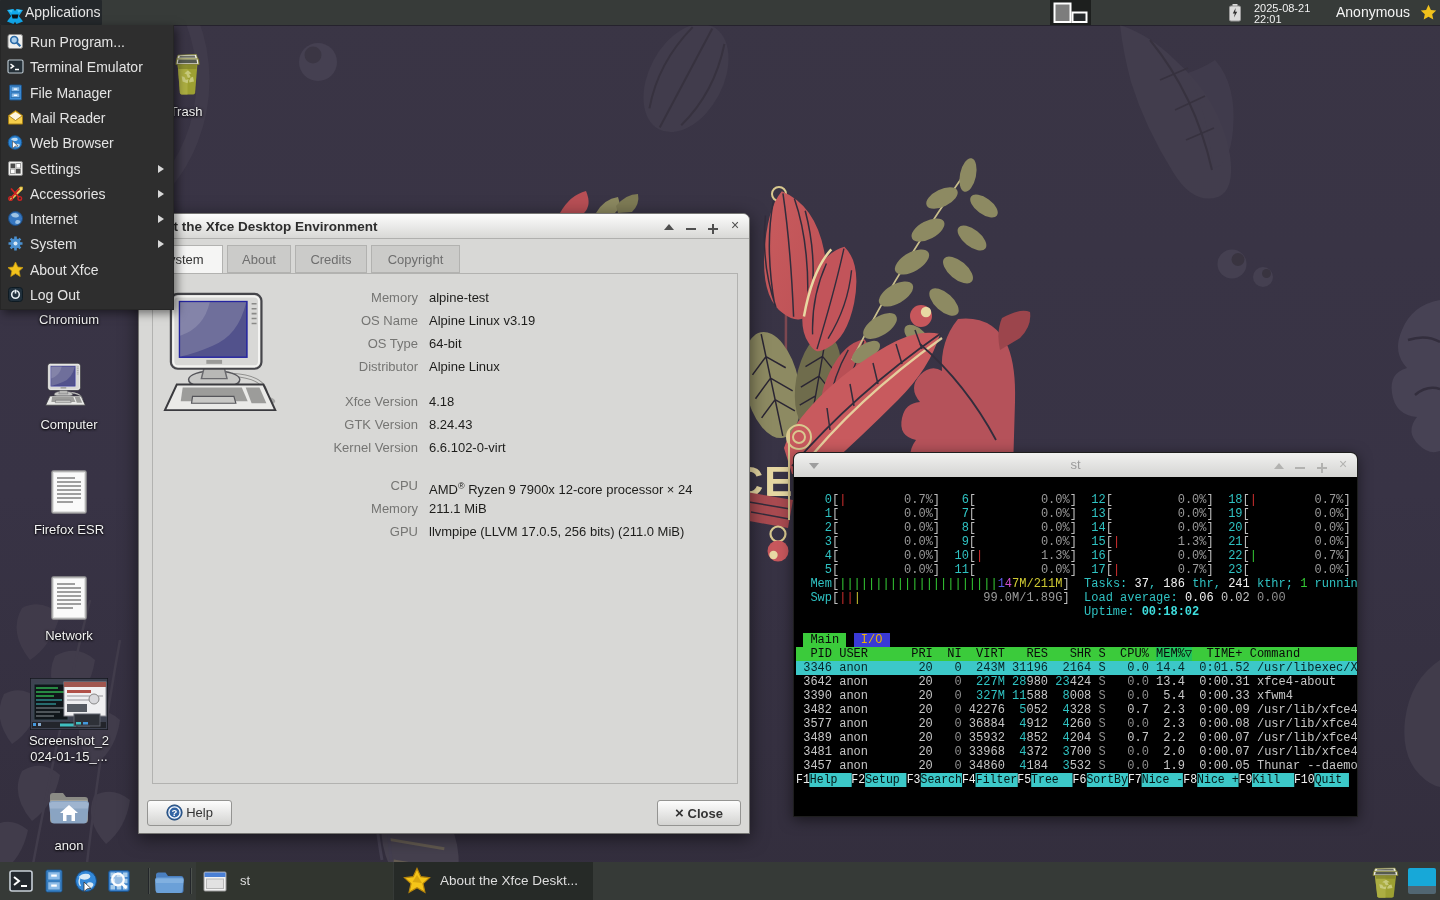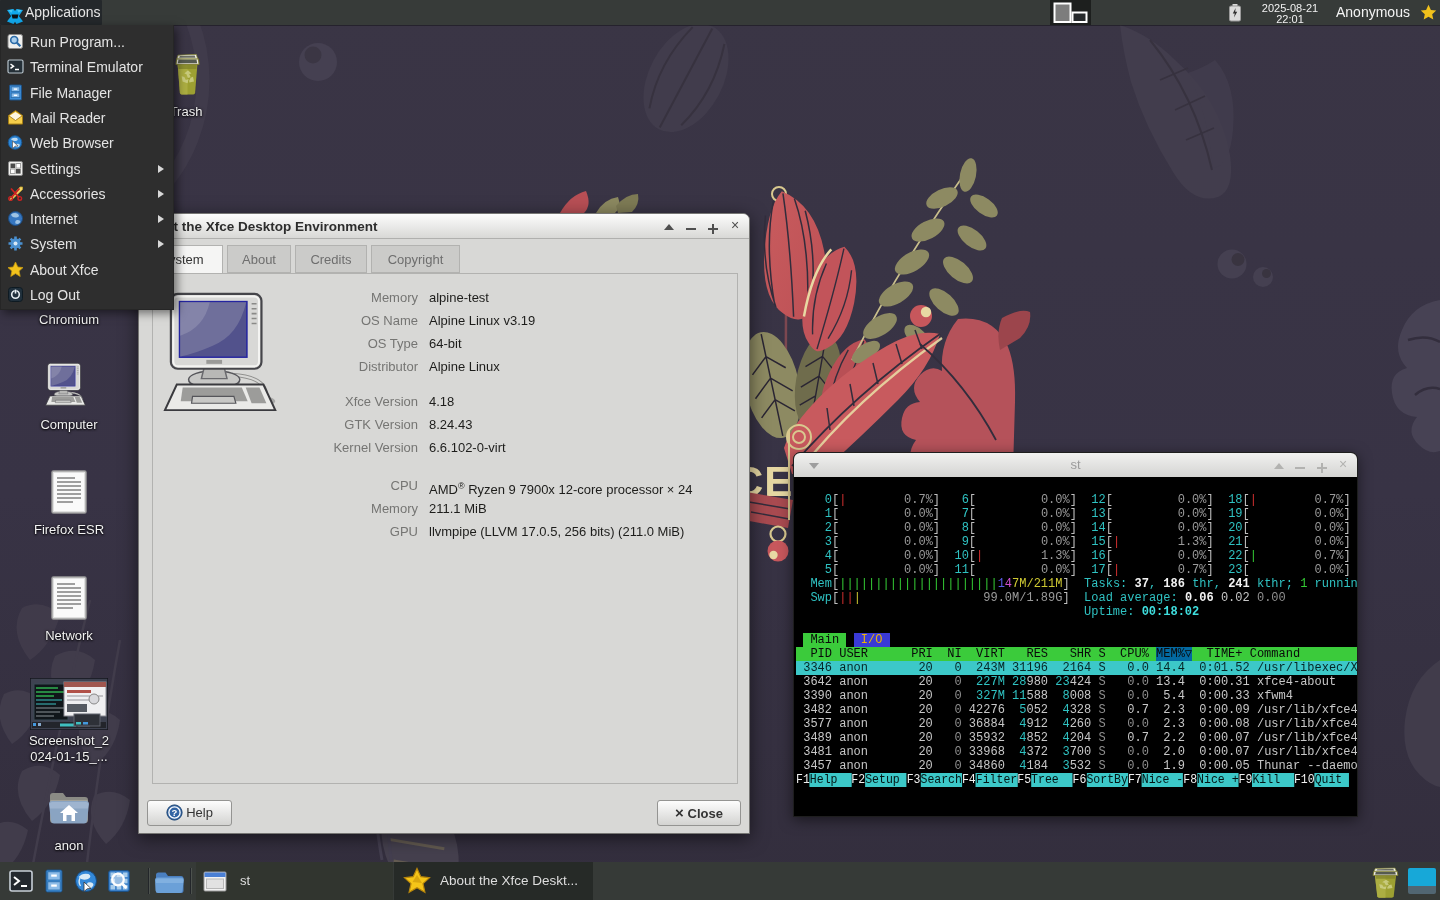--- a/index.html
+++ b/index.html
@@ -7,21 +7,21 @@
 #wall{position:absolute;left:0;top:0;z-index:0}
 
 .dlabel{position:absolute;color:#f2f2f2;font-size:13px;text-align:center;text-shadow:0 1px 2px rgba(0,0,0,.9),0 0 3px rgba(0,0,0,.7);z-index:2;line-height:16px}
 .dicon{position:absolute;z-index:2}
 
 #panel{position:absolute;left:0;top:0;width:1440px;height:25px;background:#373b39;z-index:60;box-shadow:0 1px 0 rgba(0,0,0,.35)}
 #apps{position:absolute;left:0;top:0;width:102px;height:25px;background:#24282b;border-radius:1px}
 #apps span{position:absolute;left:25px;top:0;line-height:25px;font-size:14px;color:#e5e5e5}
 #apps svg{position:absolute;left:3px;top:4px}
 #pager{position:absolute;left:1050px;top:0;width:41px;height:25px;background:#1d1f1e}
-#clock{position:absolute;left:1254px;top:1px;width:72px;text-align:center;color:#f2f2f2;font-size:11px;line-height:11px;padding-top:2px}
+#clock{position:absolute;left:1254px;top:1px;width:72px;color:#f2f2f2;font-size:11px;line-height:11px;padding-top:2px}
 #uname{position:absolute;left:1336px;top:0;line-height:25px;font-size:14px;color:#f4f4f4}
 
 #menu{position:absolute;left:0;top:25px;width:174px;height:285px;background:#2e2e2e;z-index:70;box-shadow:3px 3px 9px rgba(0,0,0,.5);border:1px solid #262626;border-top:none}
 .mi{position:absolute;left:0;width:172px;height:25px}
 .mi b{position:absolute;left:29px;top:0;line-height:26px;font-size:14px;color:#e4e4e4;font-weight:normal}
 .mi svg{position:absolute;left:6px;top:4px}
 .sub:after{content:"";position:absolute;right:9px;top:9px;border-left:6px solid #d8d8d8;border-top:4px solid transparent;border-bottom:4px solid transparent}
 
 #taskbar{position:absolute;left:0;top:862px;width:1440px;height:38px;background:#363a37;z-index:60}
 .tsep{position:absolute;top:6px;width:1px;height:26px;background:#23262a;box-shadow:1px 0 0 rgba(160,170,165,.22)}
@@ -39,31 +39,31 @@
 .gbtn{position:absolute;height:26px;border:1px solid #949492;border-radius:3px;background:linear-gradient(#fdfdfd,#d3d3d1);font-size:13px;color:#333;text-align:center}
 
 #stw{position:absolute;left:793px;top:452px;width:565px;height:365px;background:#000;z-index:10;border:1px solid #1e1e1e;border-radius:7px 7px 0 0;box-shadow:0 3px 14px rgba(0,0,0,.5)}
 #stw .tb{position:absolute;left:0;top:0;width:563px;height:24px;background:linear-gradient(#f1f1f0,#d4d4d2);border-radius:6px 6px 0 0}
 #stw .tb .t{position:absolute;left:0;width:100%;text-align:center;font-size:13px;line-height:24px;color:#9b9b9b}
 
 #term{position:absolute;left:1px;top:24px;width:562px;height:339px;background:#000;overflow:hidden;font-family:"Liberation Mono",monospace;font-size:12px;line-height:14px;padding:2px 0 0 1px}
 #term div{height:14px;white-space:pre;color:#c7c7c7}
 #term .c{color:#2fc2c2}
 #term .d{color:#8f8f8f}
-#term .w{color:#f2f2f2;font-weight:bold}
+#term .w{color:#f2f2f2;font-weight:normal}
 #term .g{color:#35cc35}
 #term .r{color:#d43030}
 #term .y{color:#cdc832}
 #term .b{color:#5b5be8}
 #term .m{color:#d14fd1}
 #term .k{color:#bfbfbf}
 #term .p{color:#9a9a9a}
 #term .cw{color:#3fdede;font-weight:bold}
 #term .hdr{background:#3bcb3b;color:#0a0a0a}
-#term .hdr span.mc{background:#0369a1}
+#term .hdr span.mc{background:#22c55e}
 #term .sel{background:#3cc8c8;color:#062525}
 #term .tg{background:#3bcb3b;color:#0a0a0a}
 #term .tbl{background:#3a3ad6;color:#eab308}
 #term .fb{transform:scaleX(.96);transform-origin:0 0}
 #term .fc{background:#3cc8c8;color:#041414}
 #term .fk{color:#f0f0f0}
 </style></head>
 <body>
 <svg id="wall" width="1440" height="900" viewBox="0 0 1440 900">
 <defs>

